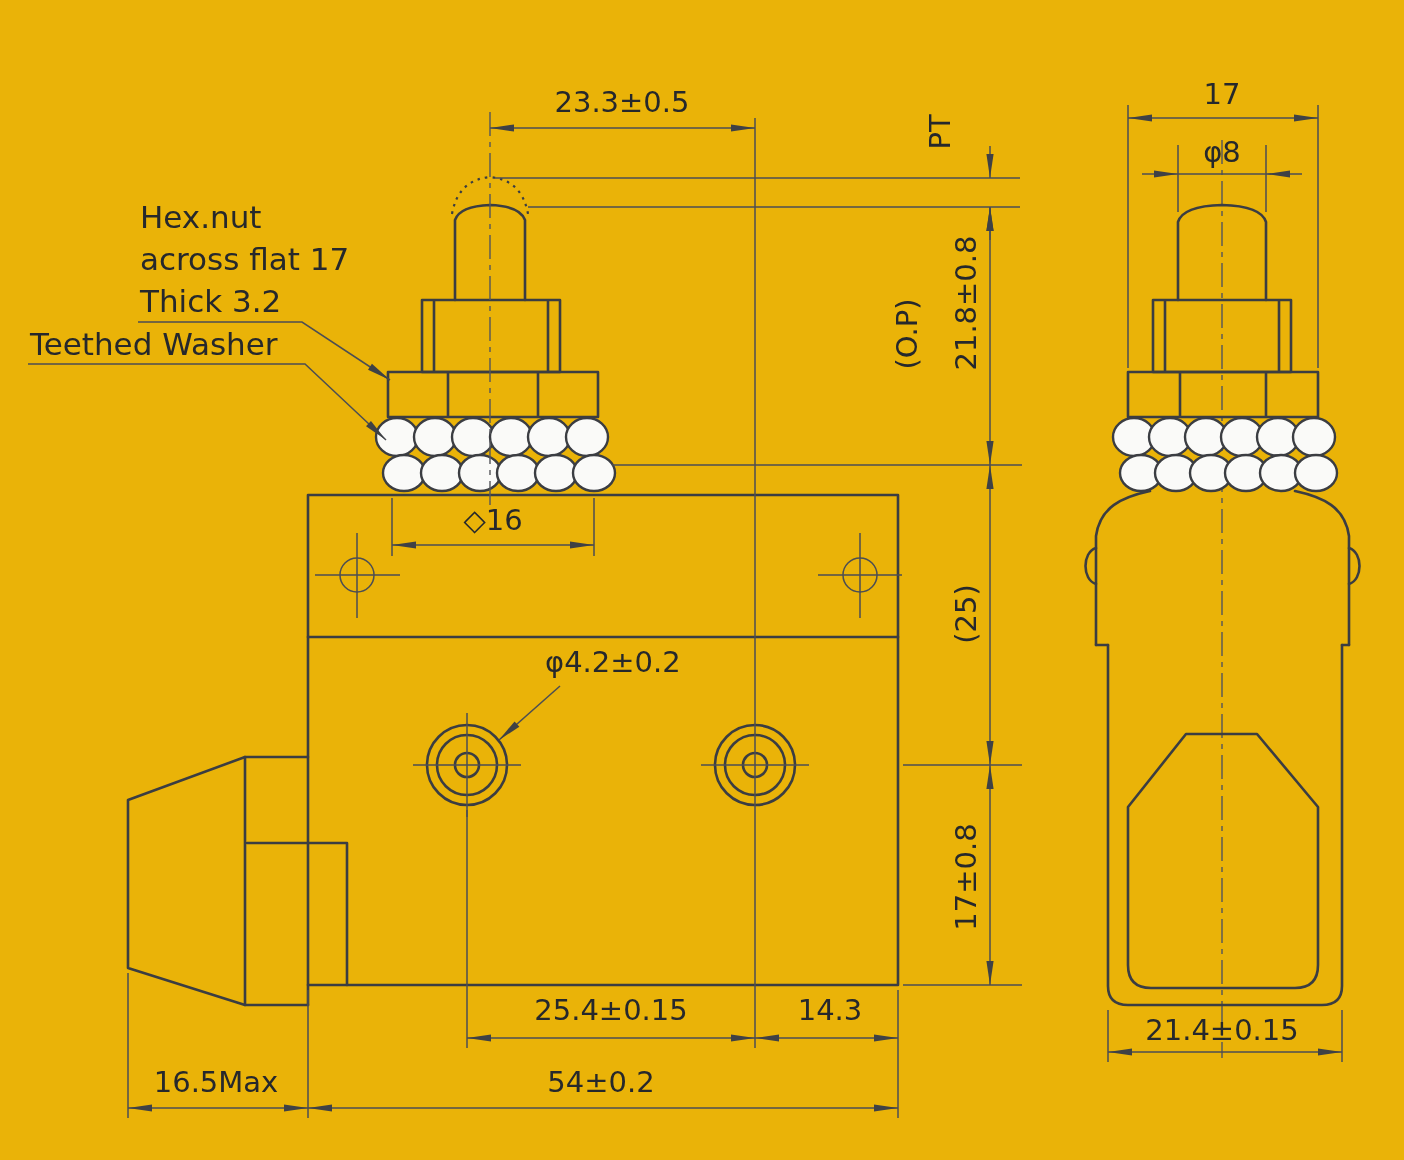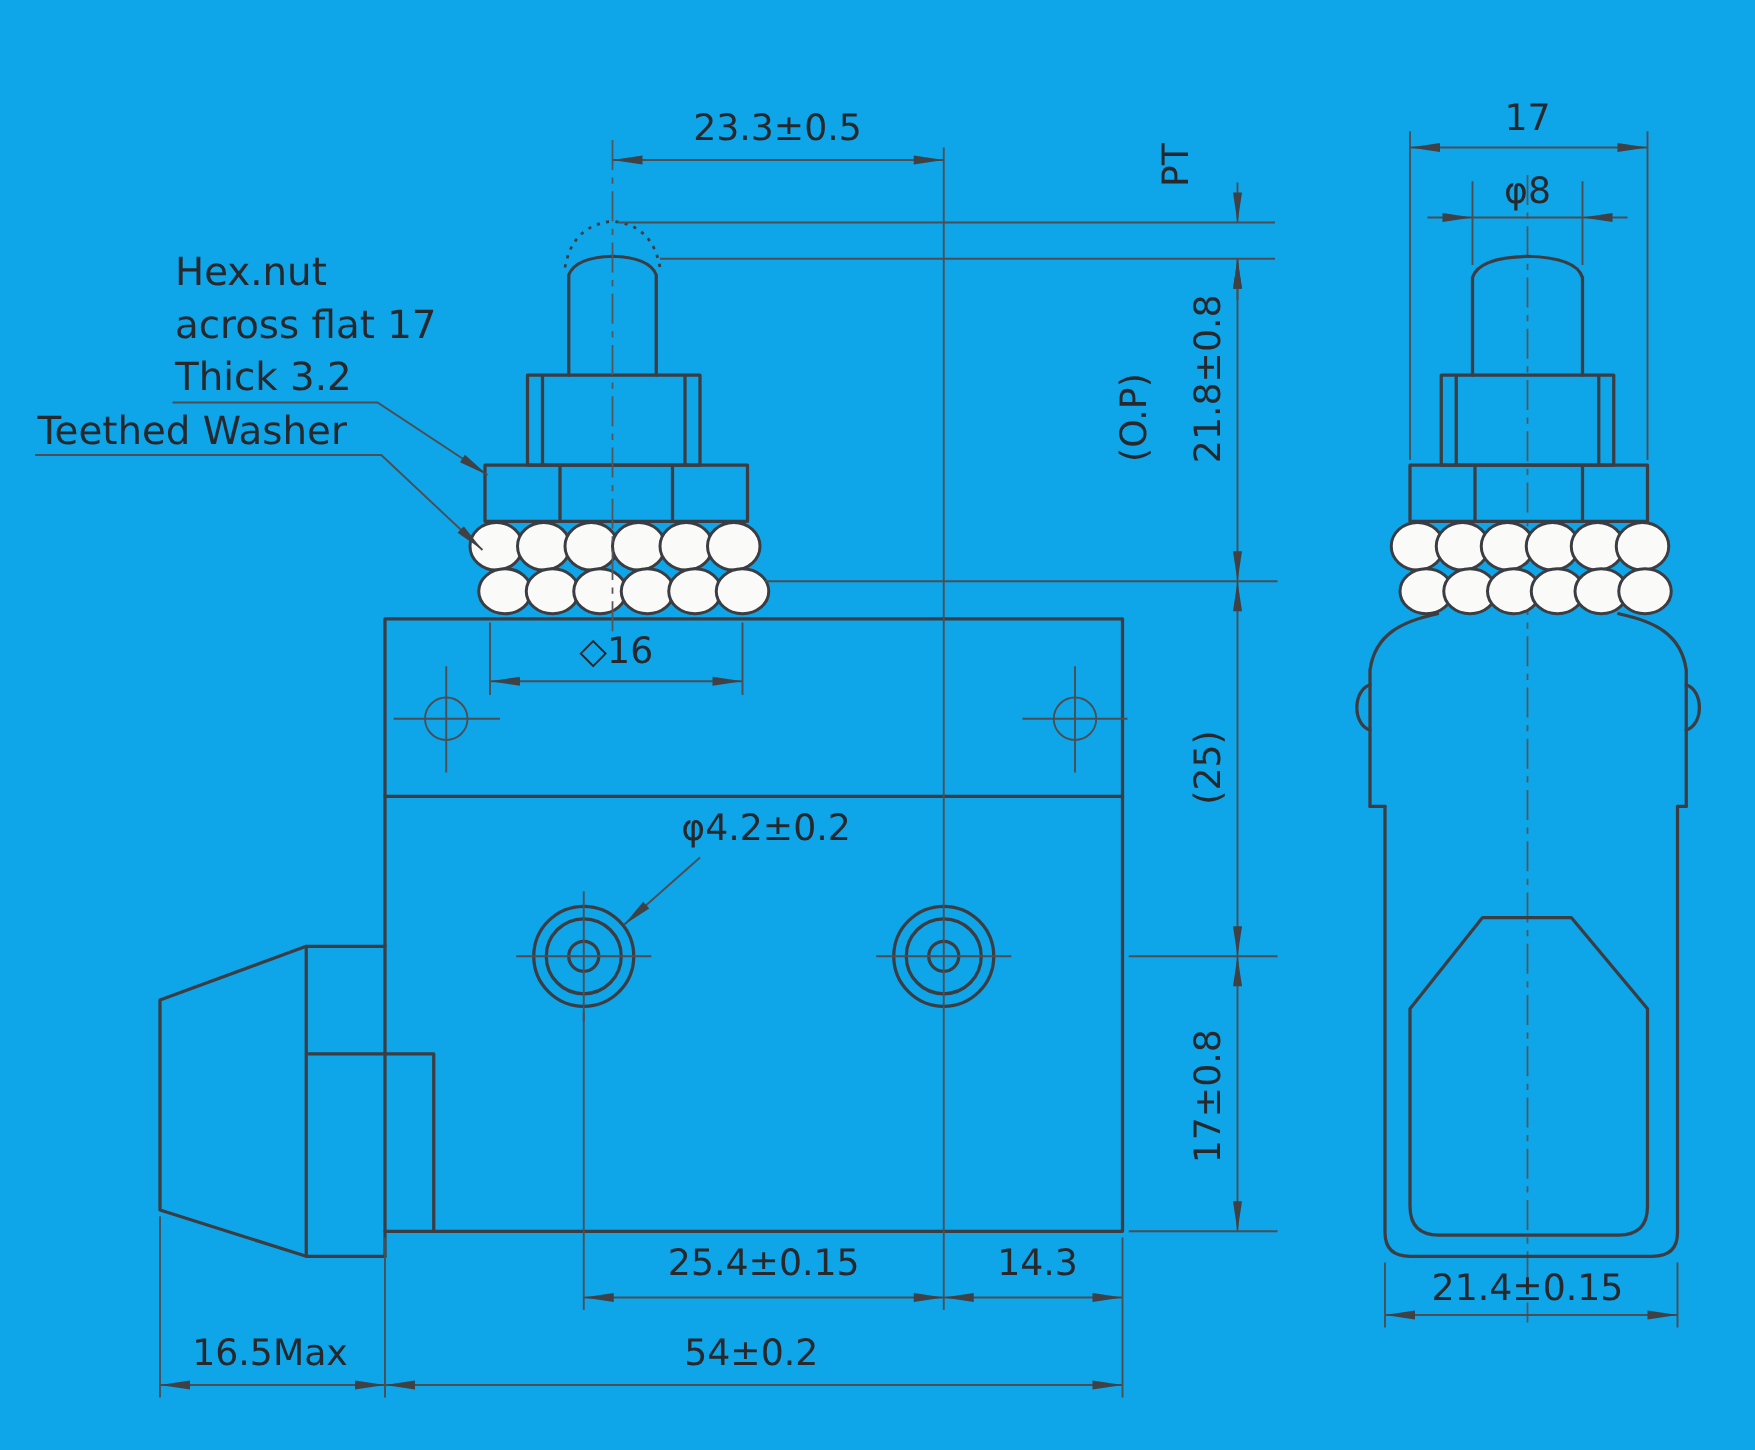--- a/index.html
+++ b/index.html
@@ -1,16 +1,16 @@
 <!DOCTYPE html>
 <html><head>
 <meta charset="utf-8">
 <style>
   html,body{margin:0;padding:0;background:#fafaf8;}
-  .stage{position:relative;width:1404px;height:1160px;background:#0ea5e9;overflow:hidden;
+  .stage{position:relative;width:1404px;height:1160px;background:#eab308;overflow:hidden;
          font-family:"DejaVu Sans", sans-serif;}
   svg{display:block;}
   .obj{fill:none;stroke:#3b3d42;stroke-width:2.6;stroke-linecap:round;stroke-linejoin:round;}
   .objf{fill:#fafaf8;stroke:#3b3d42;stroke-width:2.4;}
   .dim{fill:none;stroke:#4c4e53;stroke-width:1.5;}
   .cl{fill:none;stroke:#54565b;stroke-width:1.4;stroke-dasharray:24 6 5 6;}
   .dot{fill:none;stroke:#3b3d42;stroke-width:2.2;stroke-dasharray:2.5 5;}
   text{font-family:"DejaVu Sans", sans-serif;font-size:29px;fill:#26282c;}
   .lbl{font-size:31px;}
   .mid{text-anchor:middle;}

